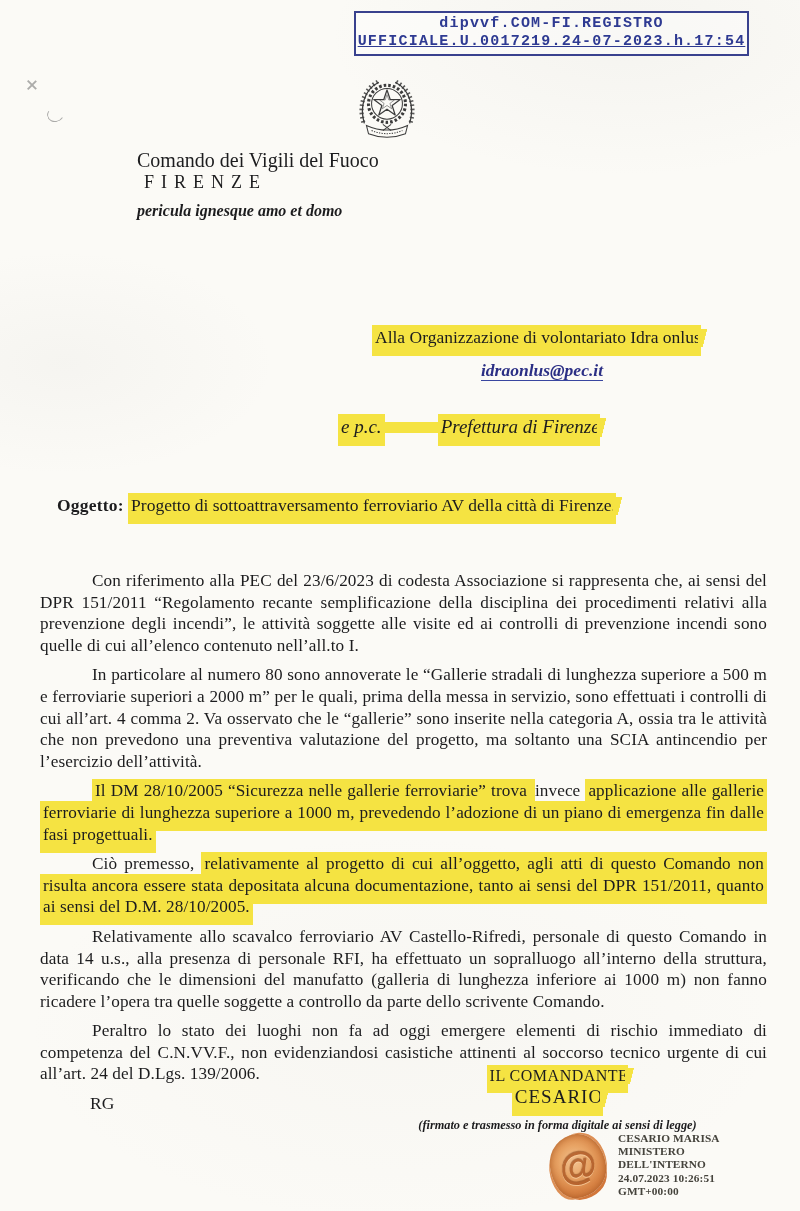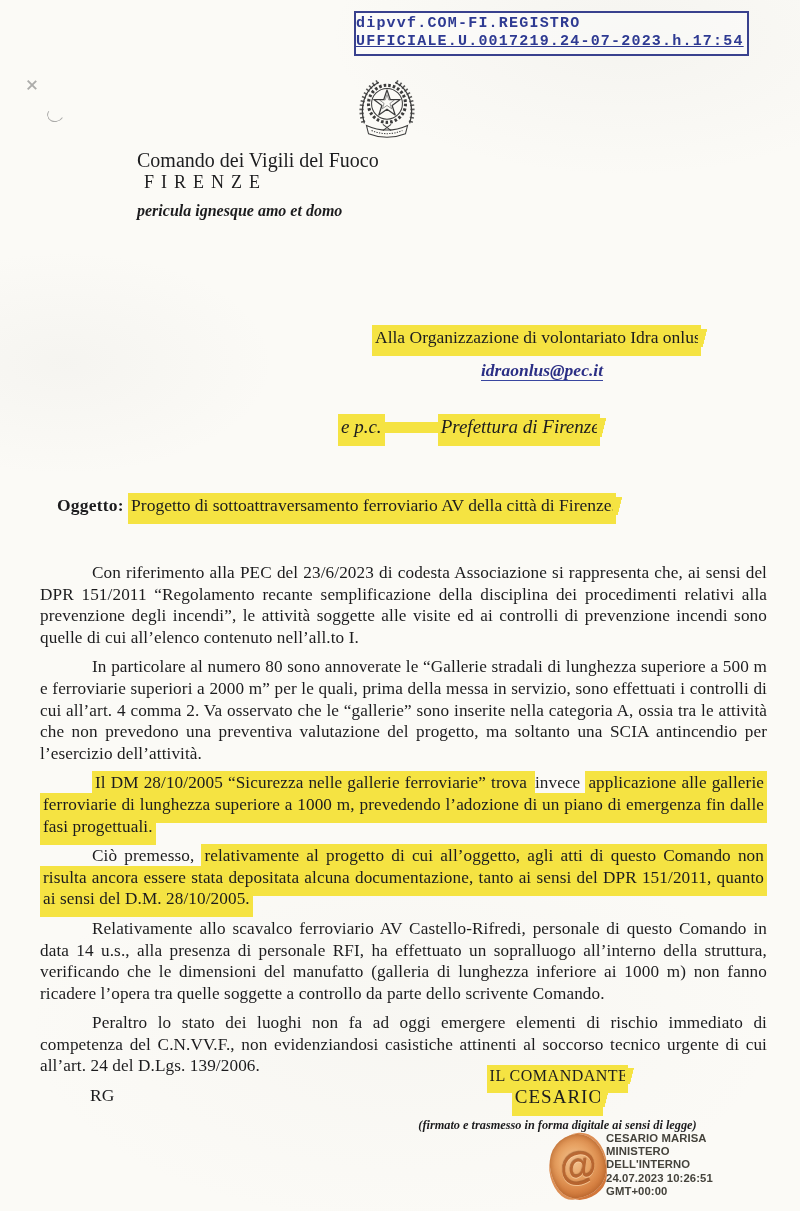--- a/index.html
+++ b/index.html
@@ -10,21 +10,21 @@
       radial-gradient(ellipse 300px 160px at 8% 30%, rgba(180,180,175,.08), transparent 70%),
       radial-gradient(ellipse 500px 260px at 50% 85%, rgba(200,198,190,.07), transparent 75%),
       #fbfaf6;
     font-family:"Liberation Serif", serif;color:#1c1c1e;
   }
   
   .registro{
     position:absolute;left:354px;top:11px;width:391px;
     border:2px solid #39418e;background:rgba(255,255,255,.4);
     color:#2e3a92;font-family:"Liberation Mono", monospace;
-    font-size:15px;line-height:18px;text-align:left;letter-spacing:1.2px;
+    font-size:15px;line-height:18px;text-align:center;letter-spacing:1.2px;
     padding:2px 0 3px;font-weight:bold;
   }
   .registro .l2{text-decoration:underline;}
   
   .letterhead{position:absolute;left:137px;top:74px;width:500px;text-align:left;}
   .emblem{display:block;margin:0 auto;width:78px;height:72px;}
   .org{font-size:20px;margin-top:3px;}
   .city{font-size:18px;letter-spacing:7px;margin-top:0px;padding-left:7px;}
   .motto{font-style:italic;font-weight:bold;font-size:16px;margin-top:9px;}
   
@@ -38,21 +38,21 @@
   .to-line{position:absolute;left:372px;top:327px;font-size:17.5px;}
   .email-line{position:absolute;left:453px;top:360px;font-size:17.5px;margin-left:28px;}
   .email-link{font-style:italic;font-weight:bold;color:#2b2f85;text-decoration:none;border-bottom:1.8px solid #3946a0;}
   .cc-line{position:absolute;left:338px;top:416px;font-size:19px;font-style:italic;}
   .cc-line .cc-gap{display:inline-block;width:47px;}
   
   .subject{position:absolute;left:57px;top:495px;width:710px;font-size:17.5px;}
   .subject b{letter-spacing:.2px;}
   
   .bodytext{position:absolute;left:40px;top:562px;width:727px;font-size:17.2px;line-height:21.6px;text-align:justify;letter-spacing:.1px;}
-  .bodytext p{margin:0 0 8px;text-indent:52px;}
+  .bodytext p{margin:8px 0 8px;text-indent:52px;}
   .initials{margin:7px 0 0 50px;font-size:17.5px;}
   
   .signature{position:absolute;left:385px;top:1067px;width:345px;text-align:center;}
   .sig-role{font-size:16px;letter-spacing:.5px;}
   .sig-name{font-size:19px;margin-top:1px;letter-spacing:1px;}
   .sig-note{font-size:12.3px;font-style:italic;font-weight:bold;margin-top:10px;white-space:nowrap;}
   
   .stamp{position:absolute;left:550px;top:1127px;display:flex;align-items:flex-start;}
   .seal{
     position:relative;width:56px;height:64px;margin-top:7px;
@@ -60,22 +60,22 @@
     border-radius:52% 48% 58% 42% / 46% 55% 45% 54%;
     box-shadow:inset 0 0 7px rgba(140,70,20,.55), 3px -3px 0 -2px #dd8f55, -4px 4px 0 -3px #dd8f55, 4px 6px 0 -4px #d2773b;
     display:flex;align-items:center;justify-content:center;
     transform:rotate(-6deg);
   }
   .seal-at{
     font-family:"Liberation Sans", sans-serif;font-weight:bold;font-size:38px;line-height:1;
     color:#b05c28;opacity:.85;text-shadow:0 1px 0 rgba(250,210,165,.9), 0 -1px 1px rgba(130,60,20,.7);
   }
   .stamp-text{
-    padding-top:5px;
-    font-family:Liberation Sans, sans-serif;font-size:11.3px;line-height:13.2px;
+    margin-left:12px;padding-top:5px;
+    font-family:Liberation Serif, serif;font-size:11.3px;line-height:13.2px;
     font-weight:bold;color:#45433c;letter-spacing:.1px;white-space:nowrap;
   }
   
   .scratch-x{position:absolute;left:27px;top:80px;width:10px;height:10px;opacity:.55;}
   .scratch-x::before,.scratch-x::after{content:"";position:absolute;left:4px;top:-1px;width:1.6px;height:12px;background:#6d6d6d;}
   .scratch-x::before{transform:rotate(45deg);}
   .scratch-x::after{transform:rotate(-45deg);}
   .scratch-c{
     position:absolute;left:47px;top:107px;width:15px;height:13px;opacity:.6;
     border:1.8px solid #777;border-radius:50%;

